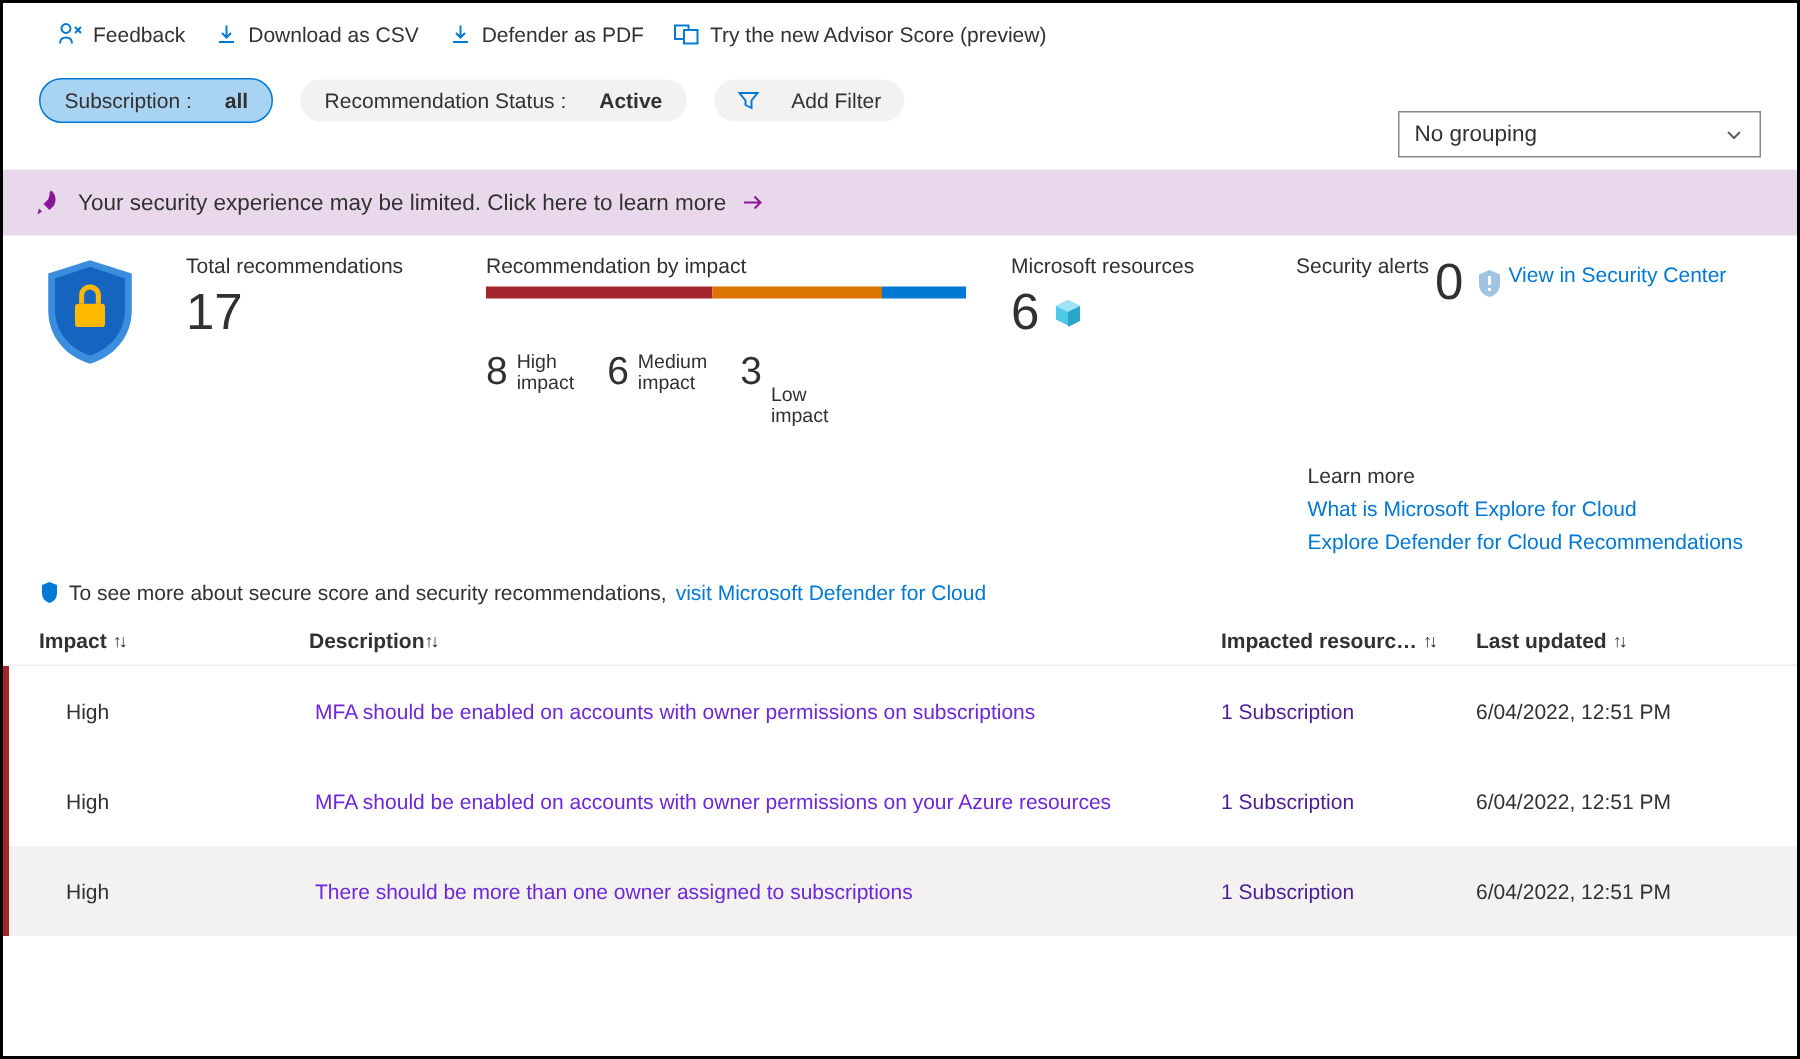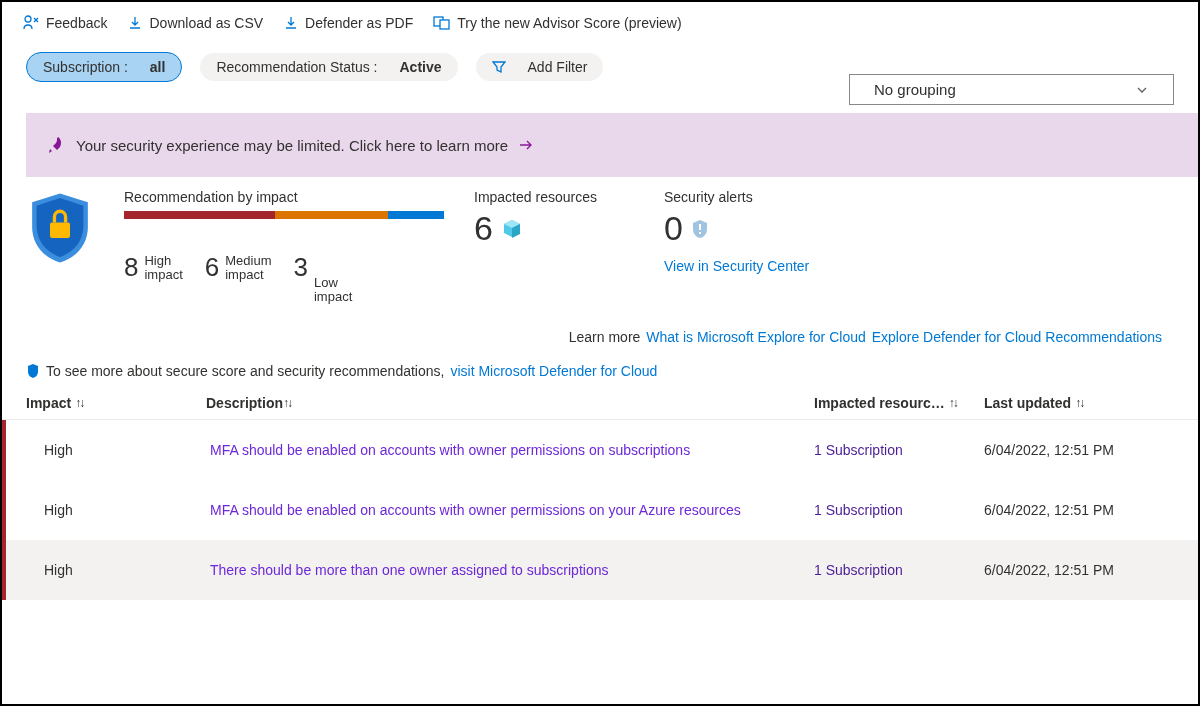--- a/index.html
+++ b/index.html
@@ -1,59 +1,59 @@
 <!DOCTYPE html>
 <html><head>
 <meta charset="utf-8">
 <style>
   * { box-sizing: border-box; margin: 0; padding: 0; font-family: "Segoe UI", Arial, sans-serif; }
   body { background: #fff; color: #323130; font-size: 14px; }
   .frame { width: 1200px; height: 706px; border: 2px solid #000; margin: 0 auto; display:flex; flex-direction:column; overflow:hidden; }
 
   
-  .topbar { display:flex; align-items:center; padding: 12px 24px 8px 20px; gap:20px; }
+  .topbar { display:flex; align-items:center; padding: 12px 24px 8px 36px; gap:20px; }
   .action { display:flex; align-items:center; gap:6px; color:#323130; cursor:pointer; }
   .action svg, .icon svg { display:block; }
 
   
   .filters { display:flex; align-items:center; padding: 12px 24px 16px 24px; gap: 18px; }
   .pill { border-radius: 22px; padding: 6px 16px; font-size: 14px; display:flex; align-items:center; gap:22px; background:#f3f2f1; cursor:pointer; }
   .pill.subscription { background:#a9d3f2; border:1px solid #0078d4; }
   .pill .bold { font-weight:600; }
 
   .grouping-row { display:flex; justify-content:flex-end; padding: 0 24px 8px 0; margin-top:-24px;}
-  .grouping { width:325px; border:1px solid #8a8886; padding:6px 24px; display:flex; align-items:center; justify-content:space-between; cursor:pointer; font-size:15px;}
-
-  
-  .banner { background:#e9d7ec; display:flex; align-items:center; padding: 22px 20px; gap:10px; font-size:15px; cursor:pointer;margin-left:24px; }
+  .grouping { width:242px; border:1px solid #8a8886; padding:6px 10px; display:flex; align-items:center; justify-content:space-between; cursor:pointer; font-size:15px;}
+
+  
+  .banner { background:#e9d7ec; display:flex; align-items:center; padding: 12px 20px; gap:10px; font-size:15px; cursor:pointer; }
 
   
   .summary { display:flex; padding: 12px 24px 18px 24px; gap: 30px; align-items:flex-start; }
   .shield-big svg { width:68px; height:78px; }
   .sum-block { display:flex; flex-direction:column; gap:4px; }
   .sum-label { font-size:14px; }
   .sum-big { font-size:34px; font-weight:400; }
   .impact-block { display:flex; flex-direction:column; gap:6px; flex:1; max-width:320px; }
   .impact-bar { display:flex; height:8px; width:100%; }
   .impact-bar .hi { background:#a4262c; }
   .impact-bar .me { background:#db7500; }
   .impact-bar .lo { background:#0078d4; }
   .impact-counts { display:flex; gap:22px; margin-top:6px; }
   .impact-item { display:flex; align-items:center; gap:6px; }
   .impact-n { font-size:26px; }
   .impact-lbl { font-size:13px; line-height:1.1; }
   .impacted-res { display:flex; align-items:center; gap:8px; }
   .impacted-res .num { font-size:34px; }
-  .sec-alerts { display:flex; flex-direction:column; }
+  .sec-alerts { display:flex; flex-direction:row; }
   .sec-alerts .row1 { display:flex; align-items:center; gap:8px; }
   .link { color:#0078d4; cursor:pointer; }
 
   
   .learn-more { display:flex; justify-content:flex-end; padding: 6px 36px 10px 0; }
-  .learn-more .box { display:flex; flex-direction:row; gap:6px; font-size:14px; }
+  .learn-more .box { display:flex; flex-direction:column; gap:6px; font-size:14px; }
 
   
   .note-row { padding: 8px 24px; display:flex; align-items:center; gap:6px; font-size:14px; }
 
   
   .table-header { display:flex; padding: 8px 24px; font-weight:600; border-bottom:1px solid #edebe9; }
   .col-impact { width:180px; display:flex; align-items:center; gap:4px; }
   .col-desc { flex:1; display:flex; align-items:center; gap:0; min-width:0;text-align:right; }
   .col-res { width:170px; display:flex; align-items:center; gap:4px; white-space:nowrap; overflow:hidden; }
   .col-date { width:190px; display:flex; align-items:center; gap:4px; }
@@ -156,20 +156,24 @@
   </div>
 
   <div class="summary">
     <div class="shield-big">
       <svg viewBox="0 0 60 70">
         <path d="M30 4 L55 12 V34 C55 50 44 62 30 66 C16 62 5 50 5 34 V12 Z" fill="#3b8ede"></path>
         <path d="M30 8 L51 15 V33 C51 47 42 57 30 61 C18 57 9 47 9 33 V15 Z" fill="#1565c0"></path>
         <rect x="21" y="30" width="18" height="14" rx="2" fill="#ffb900"></rect>
         <path d="M25 30 v-5 a5 5 0 0 1 10 0 v5" fill="none" stroke="#ffb900" stroke-width="3"></path>
       </svg>
+    </div>
+    <div class="sum-block" style="min-width:170px;">
+      <div class="sum-label">Total recommendations</div>
+      <div class="sum-big">17</div>
     </div>
     <div class="impact-block">
       <div class="sum-label">Recommendation by impact</div>
       <div class="impact-bar">
         <div class="hi" style="flex:8"></div>
           <div class="me" style="flex:6"></div>
           <div class="lo" style="flex:3"></div>
       </div>
       <div class="impact-counts">
         <div class="impact-item">
@@ -183,21 +187,21 @@
 impact</span>
         </div>
         <div class="impact-item">
           <span class="impact-n">3</span>
           <span class="impact-lbl" style="white-space:pre-line;margin-top:45px;">Low
 impact</span>
         </div>
       </div>
     </div>
     <div class="sum-block" style="min-width:160px;">
-      <div class="sum-label">Impacted resources</div>
+      <div class="sum-label">Microsoft resources</div>
       <div class="impacted-res">
         <span class="num">6</span>
         <span class="icon">
           <svg width="22" height="22" viewBox="0 0 22 22">
               <path d="M11 2l8 4v9l-8 4-8-4V6z" fill="#50c8e8"></path>
               <path d="M11 2l8 4-8 4-8-4z" fill="#9fe5f7"></path>
               <path d="M11 10v10l8-4V6z" fill="#2aa7c7"></path>
             </svg>
         </span>
       </div>

